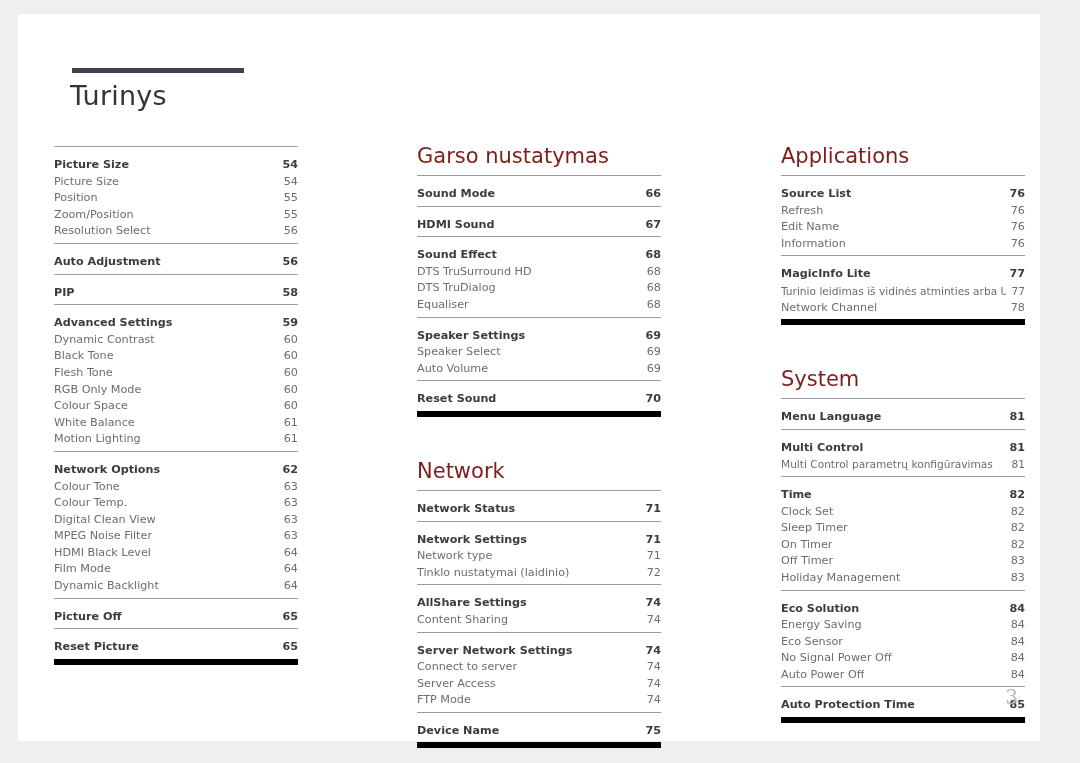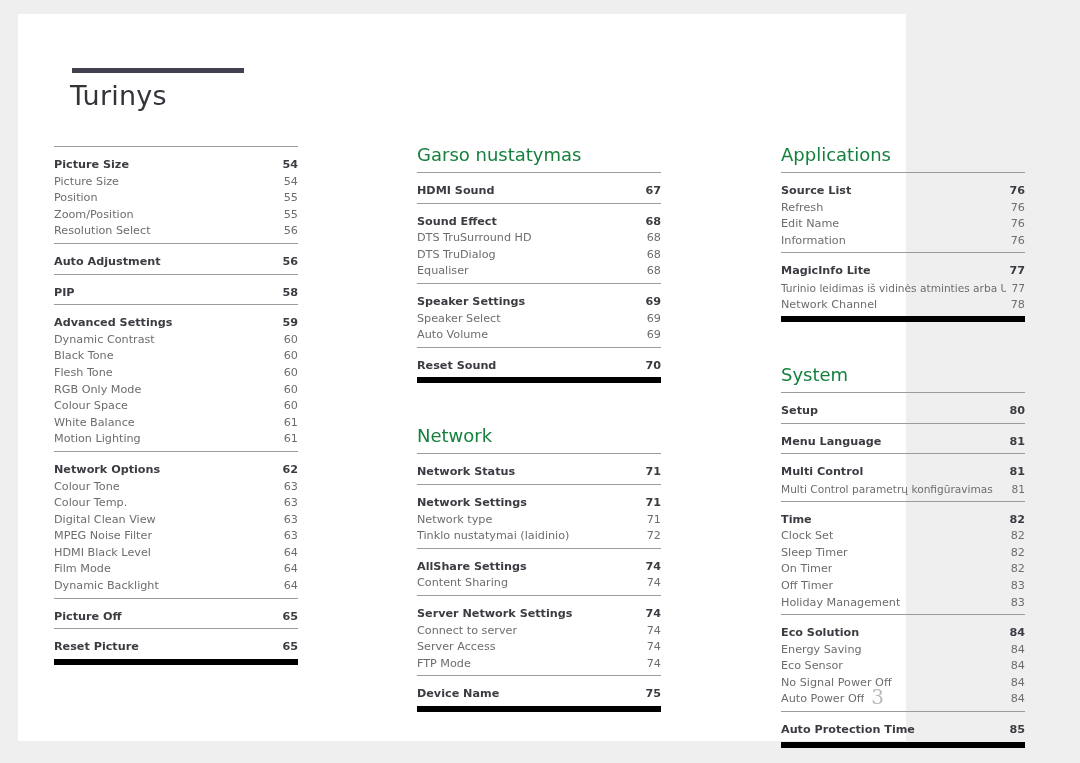--- a/index.html
+++ b/index.html
@@ -11,21 +11,21 @@
     height: 763px;
     background: #efefef;
     font-family: "DejaVu Sans", "Liberation Sans", sans-serif;
     overflow: hidden;
   }
 
   .page {
     position: absolute;
     left: 18px;
     top: 14px;
-    width: 888px;
+    width: 1022px;
     height: 727px;
     background: #ffffff;
   }
 
   
   .title-rule {
     position: absolute;
     left: 54px;
     top: 54px;
     width: 172px;
@@ -54,22 +54,22 @@
     position: absolute;
     top: 0;
     width: 244px;
   }
   .col-1 { left: 0px; }
   .col-2 { left: 363px; }
   .col-3 { left: 727px; }
 
   
   .sec-heading {
-    color: #15803d;
-    font-size: 18px;
+    color: #7f1d1d;
+    font-size: 21px;
     font-weight: 400;
     line-height: 1;
     padding-bottom: 8px;
   }
   .sec-heading.spacer-top { margin-top: 44px; }
 
   
   .group {
     border-top: 1px solid #9b9b9b;
     padding-top: 10px;
@@ -228,20 +228,26 @@
           <div class="row main">
             <span class="lbl">Reset Picture</span>
             <span class="pg">65</span>
           </div>
         </div>
       </div>
       <div class="col col-2">
         <div class="sec-heading">Garso nustatymas</div>
         <div class="group">
           <div class="row main">
+            <span class="lbl">Sound Mode</span>
+            <span class="pg">66</span>
+          </div>
+        </div>
+        <div class="group">
+          <div class="row main">
             <span class="lbl">HDMI Sound</span>
             <span class="pg">67</span>
           </div>
         </div>
         <div class="group">
           <div class="row main">
             <span class="lbl">Sound Effect</span>
             <span class="pg">68</span>
           </div>
           <div class="row sub">
@@ -363,26 +369,20 @@
             <span class="pg">77</span>
           </div>
           <div class="row sub">
             <span class="lbl">Network Channel</span>
             <span class="pg">78</span>
           </div>
         </div>
         <div class="sec-heading spacer-top">System</div>
         <div class="group">
           <div class="row main">
-            <span class="lbl">Setup</span>
-            <span class="pg">80</span>
-          </div>
-        </div>
-        <div class="group">
-          <div class="row main">
             <span class="lbl">Menu Language</span>
             <span class="pg">81</span>
           </div>
         </div>
         <div class="group">
           <div class="row main">
             <span class="lbl">Multi Control</span>
             <span class="pg">81</span>
           </div>
           <div class="row sub tight">

